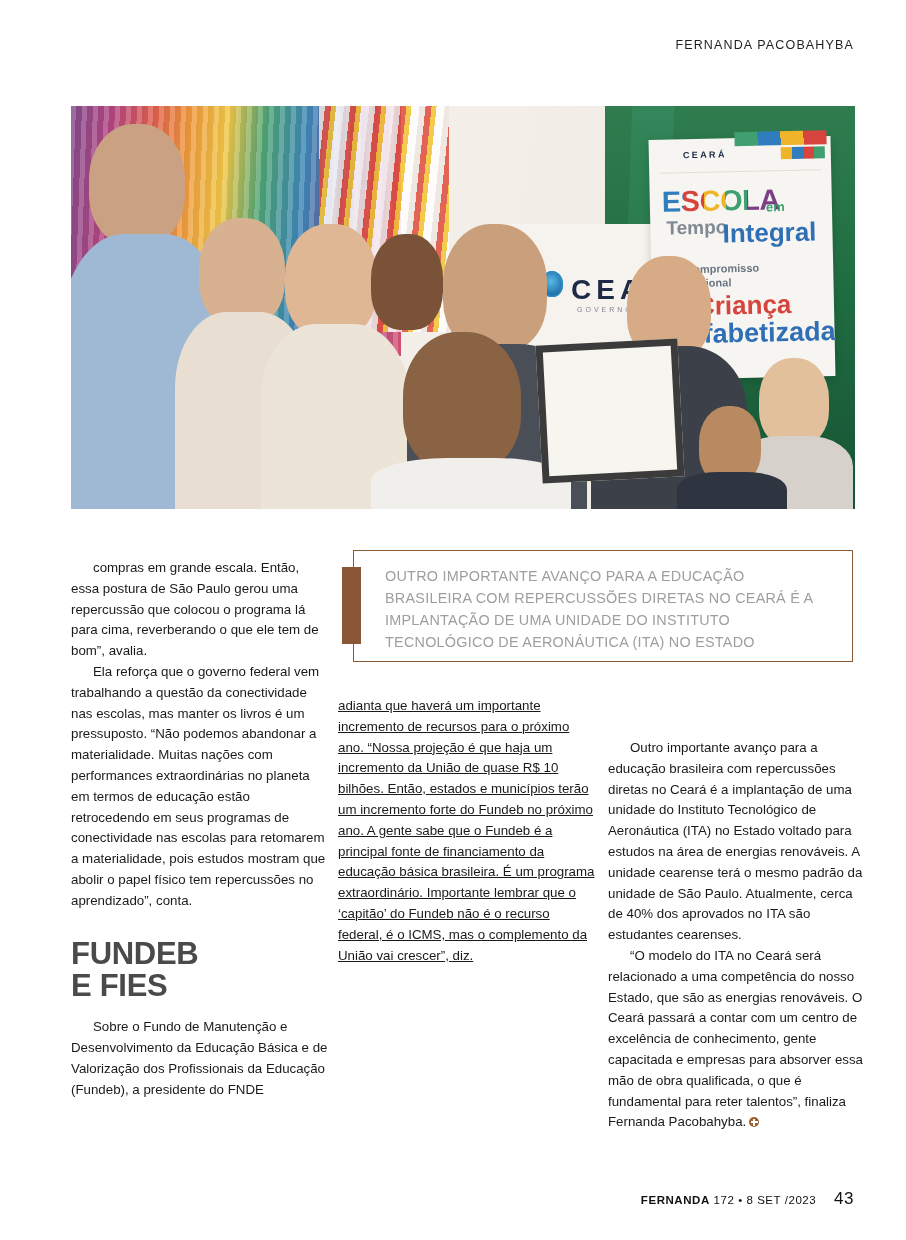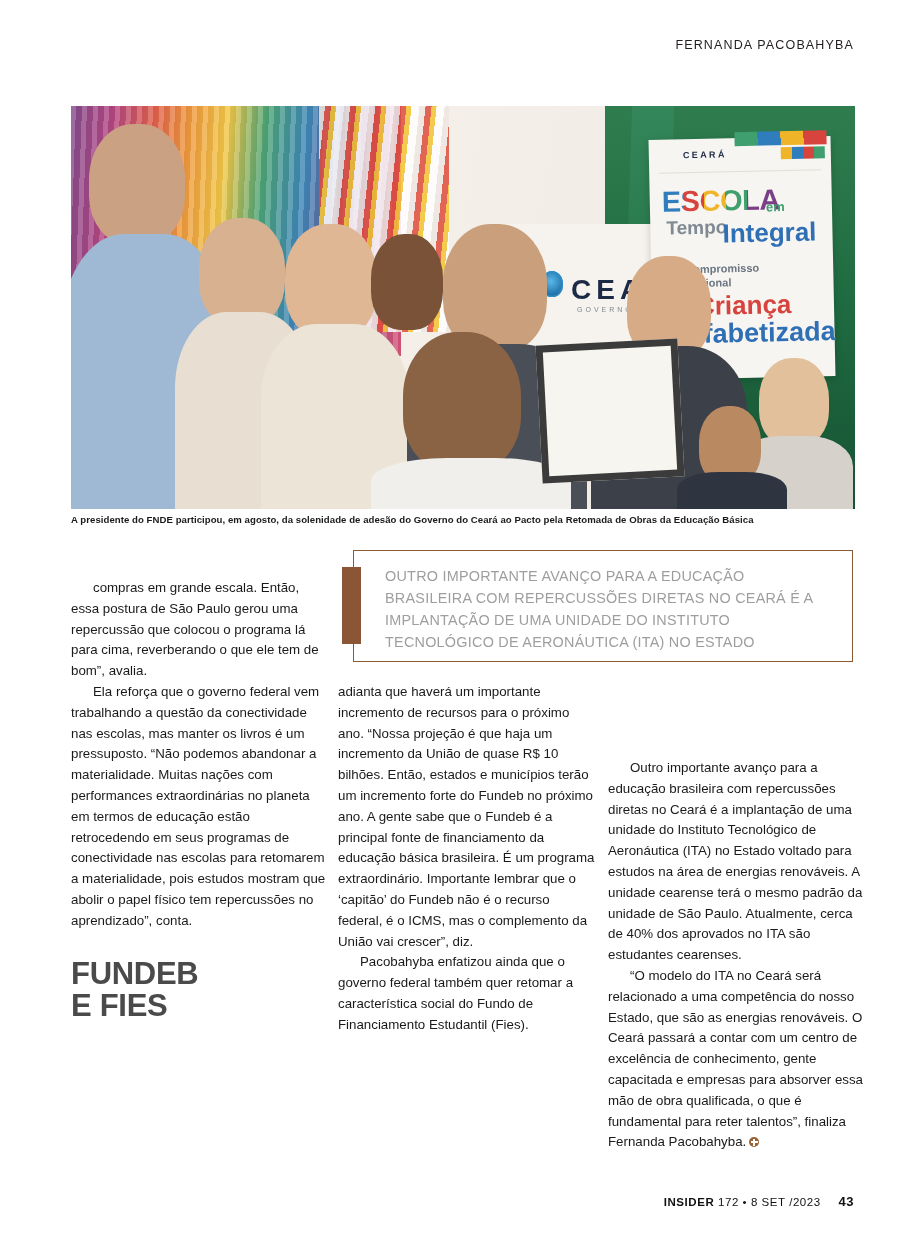--- a/index.html
+++ b/index.html
@@ -203,30 +203,29 @@
     text-transform: uppercase;
   }
 
   
   .col {
     position: absolute;
     width: 258px;
     font-size: 13.3px;
     line-height: 1.565;
     color: #1a1a1a;
-    margin-top: 20px;
   }
   .col p {
     margin: 0;
     text-indent: 22px;
   }
   .col p.noindent { text-indent: 0; }
 
   #col1 { left: 71px; top: 558px; }
-  #col2 { left: 338px; top: 662px; }
+  #col2 { left: 338px; top: 696px; text-decoration: underline; }
   #col3 { left: 608px; top: 738px; }
 
   .sec-head {
     font-size: 31px;
     line-height: 1.06;
     font-weight: 700;
     color: #4a4a4a;
     letter-spacing: -.3px;
     margin: 26px 0 14px 0;
     text-transform: uppercase;
@@ -267,21 +266,21 @@
   .footer {
     position: absolute;
     right: 52px;
     bottom: 31px;
     font-size: 11.5px;
     letter-spacing: .55px;
     color: #111;
     white-space: nowrap;
   }
   .footer .brand { font-weight: 700; }
-  .footer .pageno { font-weight: 700; font-size: 13px; margin-left: 14px; }
+  .footer .pageno { font-weight: 400; font-size: 17px; margin-left: 14px; }
 </style>
 </head>
 <body>
 
 <div class="page">
 
   <div class="running-head">FERNANDA PACOBAHYBA</div>
 
   <div class="photo-wrap">
     <div class="photo">
@@ -330,42 +329,41 @@
       <div class="p-body" style="left:520px;top:240px;width:156px;height:170px;background:#3b4049;"></div>
       <div class="person" style="left:688px;top:252px;width:70px;height:88px;background:#e3c09c;"></div>
       <div class="p-body" style="left:664px;top:330px;width:118px;height:80px;background:#d6d2cb;"></div>
       <div class="person" style="left:628px;top:300px;width:62px;height:78px;background:#b98a62;"></div>
       <div class="p-body" style="left:606px;top:366px;width:110px;height:46px;background:#2f3540;"></div>
 
       <div style="position:absolute;left:468px;top:236px;width:142px;height:138px;background:#f7f5ef;border:7px solid #3b3b3b;box-sizing:border-box;transform:rotate(-3deg);"></div>
     </div>
   </div>
 
-  <div class="caption">A presidente do FNDE participou, em agosto, da solenidade de adesão do Governo do Ceará ao Pacto pela Retomada de Obras da Educação Básica</div>
 
   <div class="pullquote">
     <div class="tab"></div>
     <p>Outro importante avanço para a educação brasileira com repercussões diretas no Ceará é a implantação de uma unidade do Instituto Tecnológico de Aeronáutica (ITA) no Estado</p>
   </div>
 
   <div class="col" id="col1">
     <p>compras em grande escala. Então, essa postura de São Paulo gerou uma repercussão que colocou o programa lá para cima, reverberando o que ele tem de bom”, avalia.</p>
     <p>Ela reforça que o governo federal vem trabalhando a questão da conectividade nas escolas, mas manter os livros é um pressuposto. “Não podemos abandonar a materialidade. Muitas nações com performances extraordinárias no planeta em termos de educação estão retrocedendo em seus programas de conectividade nas escolas para retomarem a materialidade, pois estudos mostram que abolir o papel físico tem repercussões no aprendizado”, conta.</p>
     <h2 class="sec-head">FUNDEB<br>E FIES</h2>
+    <p>Sobre o Fundo de Manutenção e Desenvolvimento da Educação Básica e de Valorização dos Profissionais da Educação (Fundeb), a presidente do FNDE</p>
   </div>
 
   <div class="col" id="col2">
     <p class="noindent">adianta que haverá um importante incremento de recursos para o próximo ano. “Nossa projeção é que haja um incremento da União de quase R$ 10 bilhões. Então, estados e municípios terão um incremento forte do Fundeb no próximo ano. A gente sabe que o Fundeb é a principal fonte de financiamento da educação básica brasileira. É um programa extraordinário. Importante lembrar  que o ‘capitão’ do Fundeb não é o recurso federal, é o ICMS, mas o complemento da União vai crescer”, diz.</p>
-    <p>Pacobahyba enfatizou ainda que o governo federal também quer retomar a característica social do Fundo de Financiamento Estudantil (Fies).</p>
   </div>
 
   <div class="col" id="col3">
     <p>Outro importante avanço para a educação brasileira com repercussões diretas no Ceará é a implantação de uma unidade do Instituto Tecnológico de Aeronáutica (ITA) no Estado voltado para estudos na área de energias renováveis. A unidade cearense terá o mesmo padrão da unidade de São Paulo. Atualmente, cerca de 40% dos aprovados no ITA são estudantes cearenses.</p>
     <p><span>“O modelo do ITA no Ceará será relacionado a uma competência do nosso Estado, que são as energias renováveis. O Ceará passará a contar com um centro de excelência de conhecimento, gente capacitada e empresas para absorver essa mão de obra qualificada, o que é fundamental para reter talentos”, finaliza Fernanda Pacobahyba.</span><span class="endmark"></span></p>
   </div>
 
   <div class="footer">
-    <span class="brand">INSIDER</span>
+    <span class="brand">FERNANDA</span>
     <span>172 • 8 SET /2023</span>
     <span class="pageno">43</span>
   </div>
 
 </div>
 
 </body></html>

